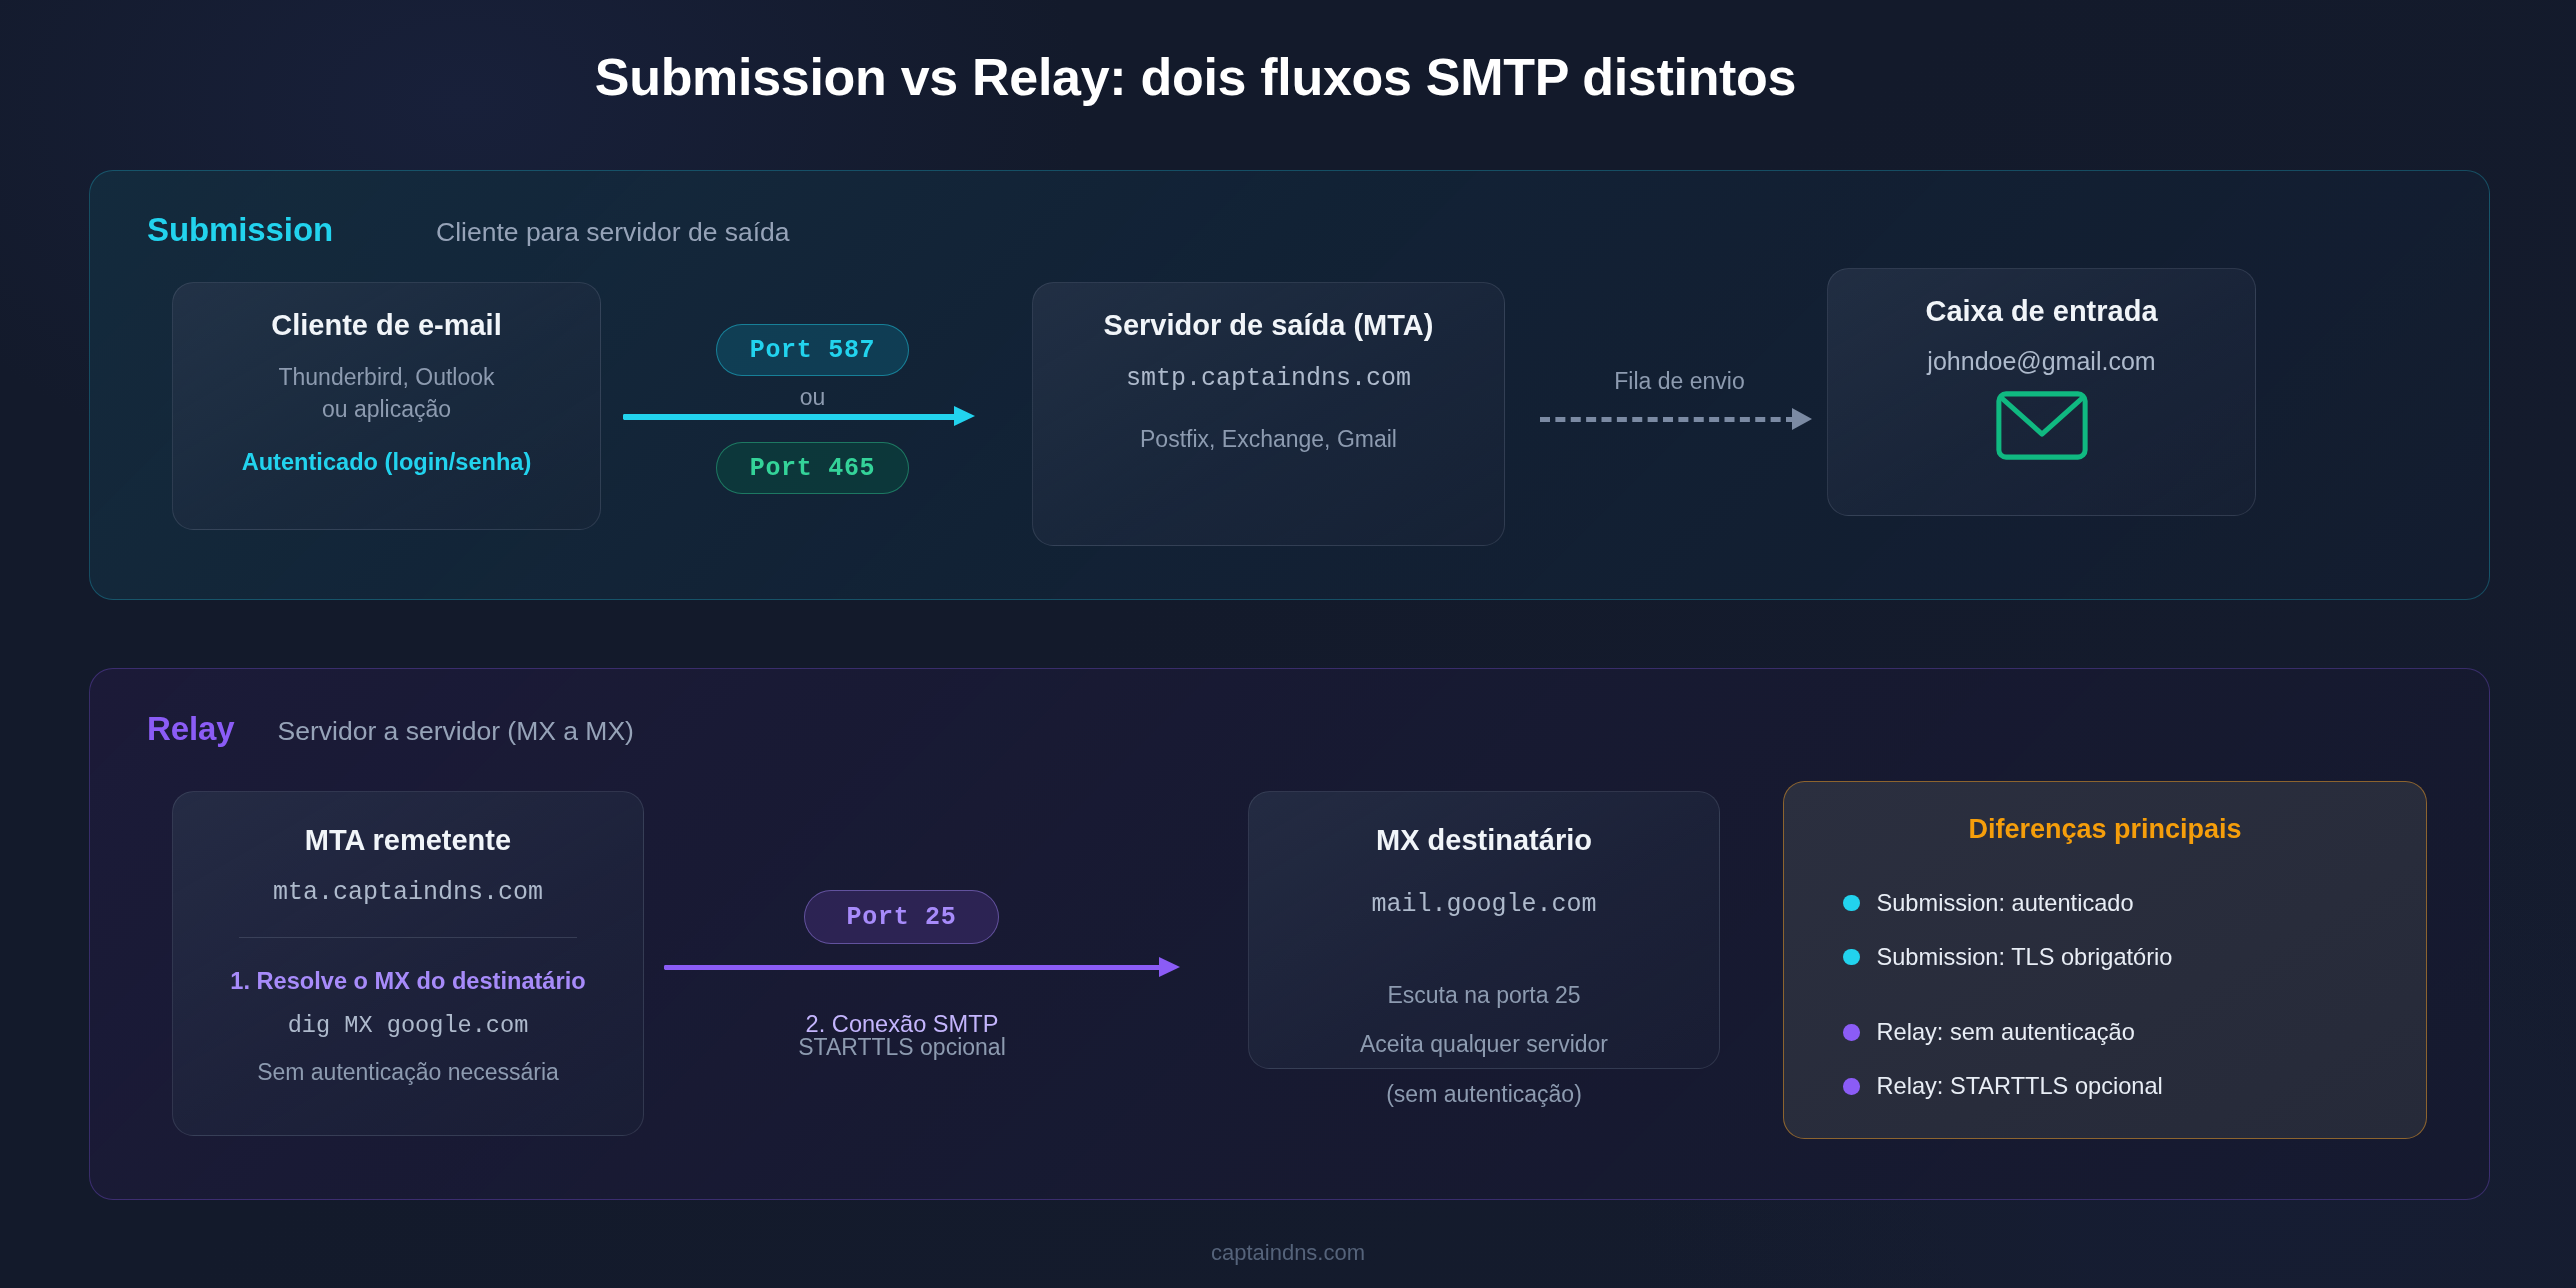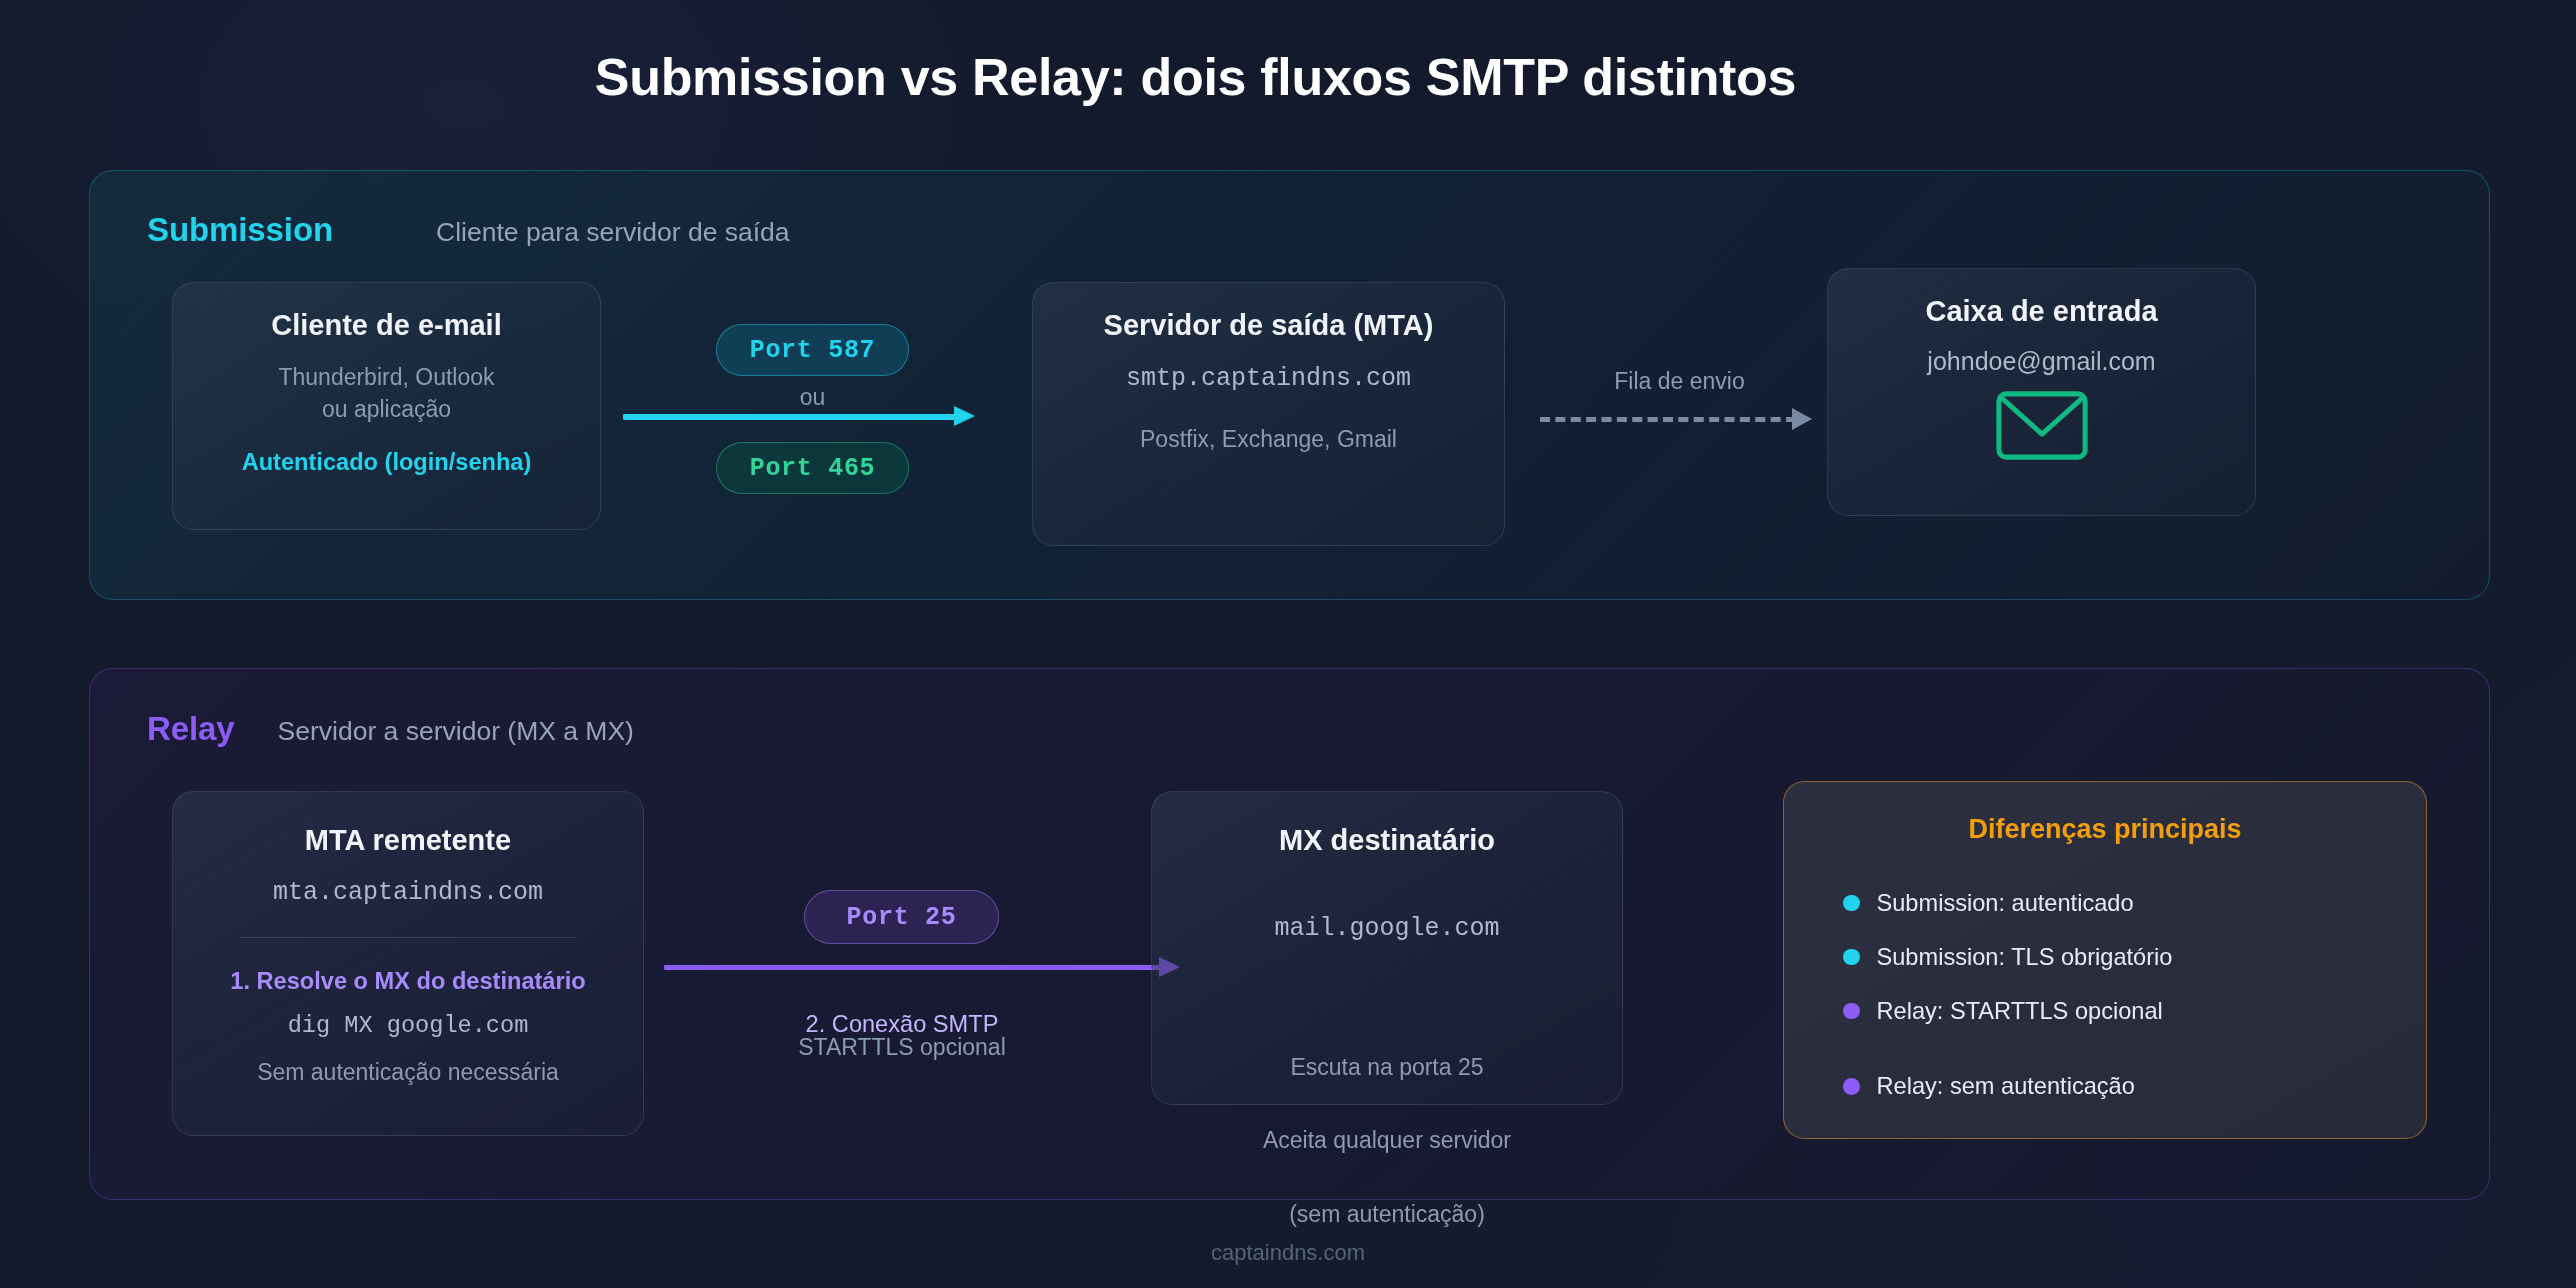--- a/index.html
+++ b/index.html
@@ -67,21 +67,21 @@
   .card-accent-violet { font-size:23.6px; font-weight:bold; color:#a78bfa; }
   .card-divider { width:78%; height:1.4px; background:rgba(148,163,184,0.22); }
 
   
   .card-client  { left:172px;  top:282px; width:429px; height:248px; padding:26px 18.6px 0; }
   .card-mta     { left:1032px; top:282px; width:473px; height:264px; padding:26px 18.6px 0; }
   .card-inbox   { left:1827px; top:268px; width:429px; height:248px; padding:26px 18.6px 0; }
 
   
   .card-mtasend { left:172px;  top:791px; width:472px; height:345px; padding:31.5px 18.6px 0; }
-  .card-mxdest  { left:1151px; top:791px; width:472px; height:314px; padding:31.5px 18.6px 0;gap:24px; }
+  .card-mxdest  { left:1248px; top:791px; width:472px; height:278px; padding:31.5px 18.6px 0; }
 
   
   .card-diffs {
     position:absolute; left:1783px; top:781px; width:644px; height:358px;
     border-radius:21.5px;
     border:1.4px solid rgba(180,122,42,0.72);
     background:linear-gradient(150deg,#2b2f3f 0%, #282c3b 60%, #262a39 100%);
     padding:31.5px 0 0 0;
   }
   .diffs-title {
@@ -248,25 +248,25 @@
   <div class="diffs-title">Diferenças principais</div>
   <div class="diff-list">
     <div class="diff-item">
       <span class="diff-dot" style="background: rgb(34, 211, 238);"></span>
       <span class="diff-label">Submission: autenticado</span>
     </div>
     <div class="diff-item">
       <span class="diff-dot" style="background: rgb(34, 211, 238);"></span>
       <span class="diff-label">Submission: TLS obrigatório</span>
     </div>
+    <div class="diff-item" style="margin-top:21.5px;">
+      <span class="diff-dot" style="background: rgb(139, 92, 246);"></span>
+      <span class="diff-label">Relay: sem autenticação</span>
+    </div>
     <div class="diff-item">
       <span class="diff-dot" style="background: rgb(139, 92, 246);"></span>
       <span class="diff-label">Relay: STARTTLS opcional</span>
     </div>
-    <div class="diff-item" style="margin-top:21.5px;">
-      <span class="diff-dot" style="background: rgb(139, 92, 246);"></span>
-      <span class="diff-label">Relay: sem autenticação</span>
-    </div>
   </div>
 </div>
 
 <div class="footer">captaindns.com</div>
 
 
 </body></html>

